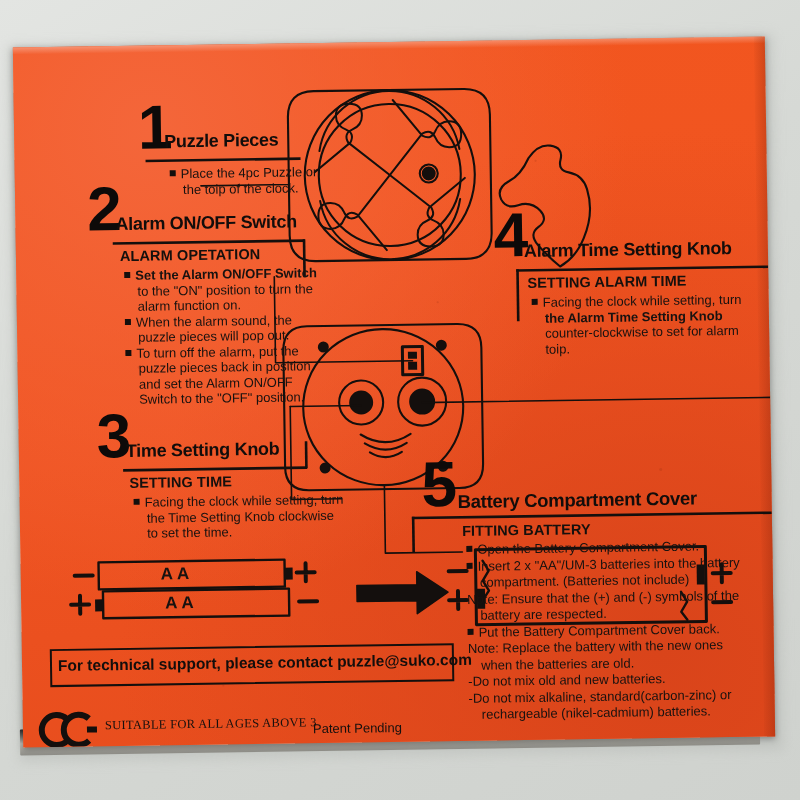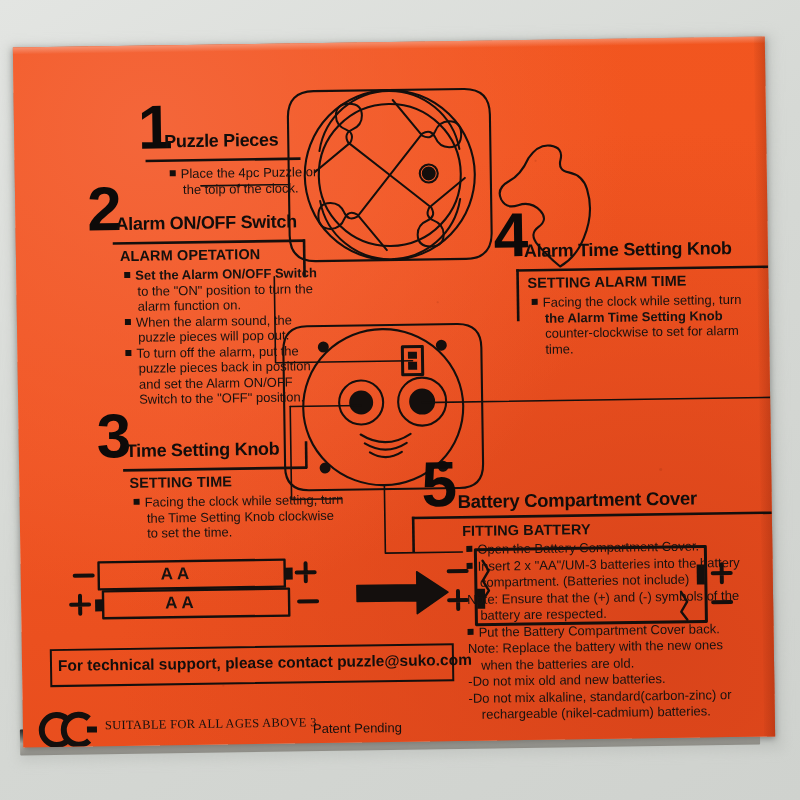--- a/index.html
+++ b/index.html
@@ -234,21 +234,21 @@
         <span class="ind2"><span>to set the time.</span></span>
       </div>
 
       <div class="bignum" style="left:478px;top:170px;font-size:62px;">4</div>
       <div class="heading" style="left:508px;top:201px;font-size:18px;">Alarm Time Setting Knob</div>
       <div class="subhead" style="left:511px;top:235px;">SETTING ALARM TIME</div>
       <div class="body" style="left:515px;top:255px;width:225px;">
         <span class="ind"><span class="bullet"></span><span>Facing the clock while setting, turn</span></span>
         <span class="ind2"><b>the Alarm Time Setting Knob</b></span>
         <span class="ind2"><span>counter-clockwise to set for alarm</span></span>
-        <span class="ind2"><span>time.</span></span>
+        <span class="ind2"><span>toip.</span></span>
       </div>
 
       <div class="bignum" style="left:402px;top:418px;font-size:64px;">5</div>
       <div class="heading" style="left:438px;top:450px;font-size:18.5px;">Battery Compartment Cover</div>
       <div class="subhead" style="left:442px;top:482px;">FITTING BATTERY</div>
       <div class="body" style="left:446px;top:501px;width:310px;line-height:16.5px;">
         <span class="ind"><span class="bullet"></span><span>Open the Battery Compartment Cover.</span></span>
         <span class="ind"><span class="bullet"></span><span>Insert 2 x "AA"/UM-3 batteries into the battery</span></span>
         <span class="ind2"><span>compartment. (Batteries not include)</span></span>
         <span style="display:block;padding-left:0;"><span>Note: Ensure that the (+) and (-) symbols of the</span></span>

